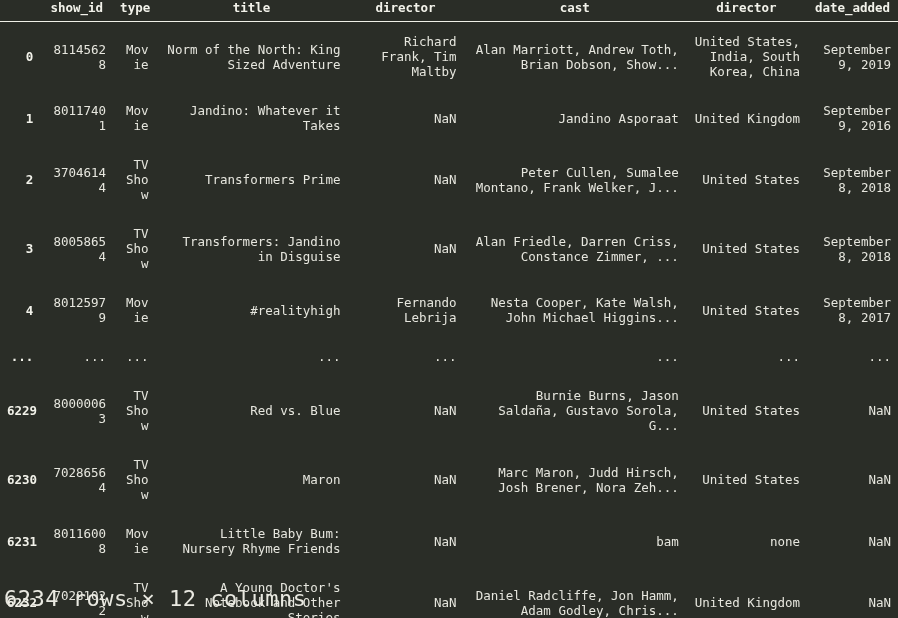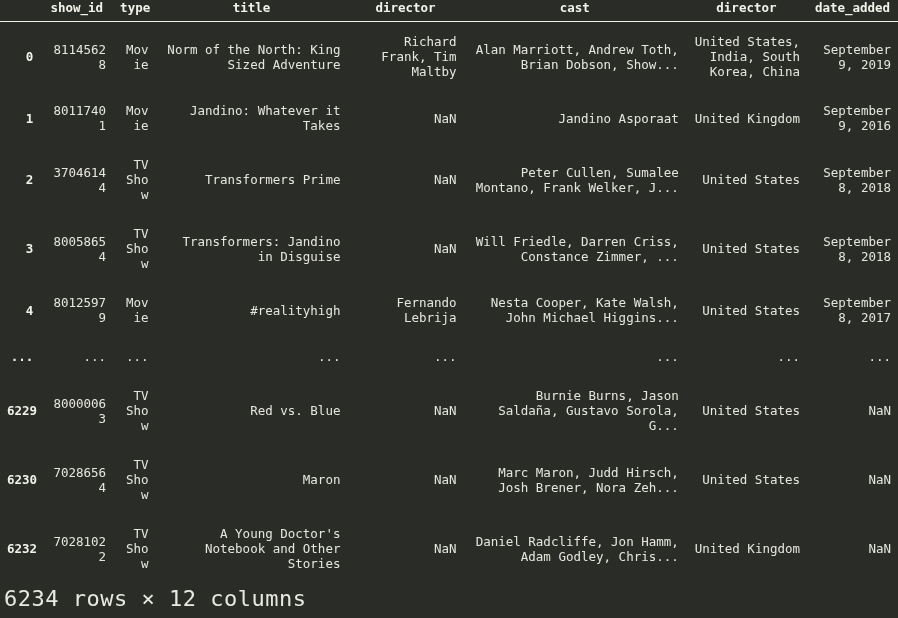--- a/index.html
+++ b/index.html
@@ -142,21 +142,21 @@
         <td>Peter Cullen, Sumalee Montano, Frank Welker, J...</td>
         <td>United States</td>
         <td>September 8, 2018</td>
       </tr>
       <tr>
         <th class="rowidx">3</th>
         <td>80058654</td>
         <td>TV Show</td>
         <td>Transformers: Jandino in Disguise</td>
         <td>NaN</td>
-        <td>Will Friedle, Darren Criss, Constance Zimmer, ...</td>
+        <td>Alan Friedle, Darren Criss, Constance Zimmer, ...</td>
         <td>United States</td>
         <td>September 8, 2018</td>
       </tr>
       <tr>
         <th class="rowidx">4</th>
         <td>80125979</td>
         <td>Movie</td>
         <td>#realityhigh</td>
         <td>Fernando Lebrija</td>
         <td>Nesta Cooper, Kate Walsh, John Michael Higgins...</td>
@@ -187,20 +187,30 @@
         <th class="rowidx">6230</th>
         <td>70286564</td>
         <td>TV Show</td>
         <td>Maron</td>
         <td>NaN</td>
         <td>Marc Maron, Judd Hirsch, Josh Brener, Nora Zeh...</td>
         <td>United States</td>
         <td>NaN</td>
       </tr>
       <tr>
+        <th class="rowidx">6231</th>
+        <td>80116008</td>
+        <td>Movie</td>
+        <td>Little Baby Bum: Nursery Rhyme Friends</td>
+        <td>NaN</td>
+        <td>bam</td>
+        <td>none</td>
+        <td>NaN</td>
+      </tr>
+      <tr>
         <th class="rowidx">6232</th>
         <td>70281022</td>
         <td>TV Show</td>
         <td>A Young Doctor's Notebook and Other Stories</td>
         <td>NaN</td>
         <td>Daniel Radcliffe, Jon Hamm, Adam Godley, Chris...</td>
         <td>United Kingdom</td>
         <td>NaN</td>
       </tr>
 

